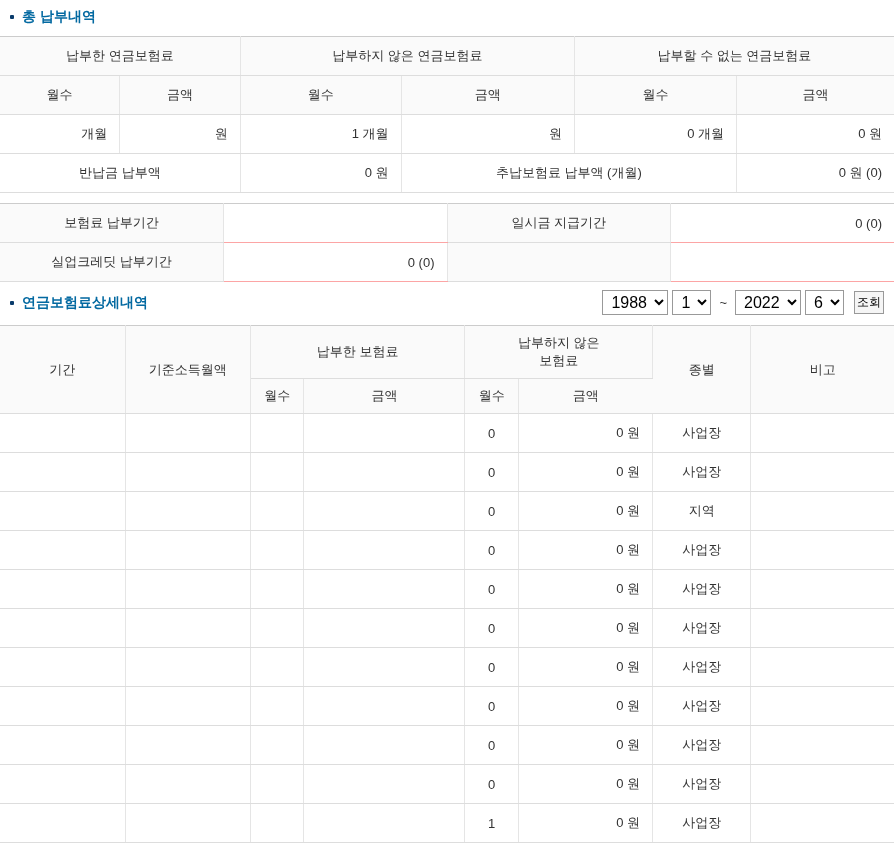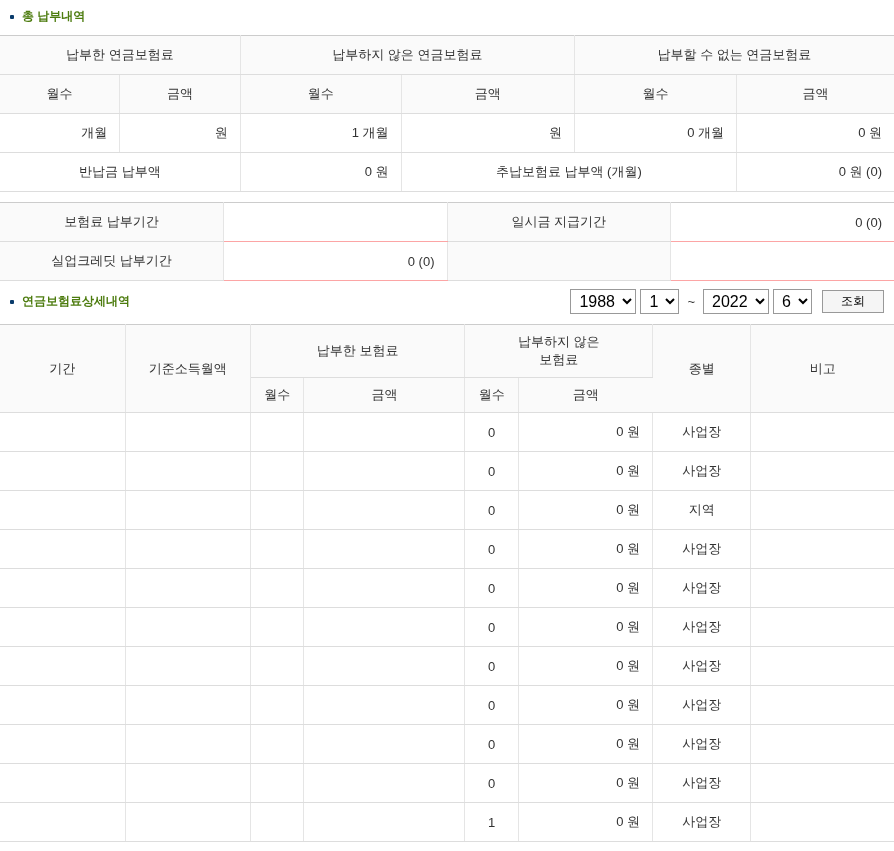--- a/index.html
+++ b/index.html
@@ -1,37 +1,37 @@
 <!DOCTYPE html>
 <html><head>
   <meta charset="utf-8">
   <style>
     * { margin: 0; padding: 0; box-sizing: border-box; }
     body { font-family: "Malgun Gothic", "맑은 고딕", sans-serif; font-size: 13px; color: #333; background: #fff; width: 894px; }
     
-    .section-title { display: flex; align-items: center; padding: 8px 0 10px 10px; font-size: 12px; font-weight: bold; color: #4d7c0f; }
+    .section-title { display: flex; align-items: center; padding: 8px 0 10px 10px; font-size: 14px; font-weight: bold; color: #0369a1; }
     .bullet { width: 4px; height: 4px; background: #0a3b6b; border-radius: 1px; margin-right: 8px; display: inline-block; }
     
     .table1 { width: 100%; border-collapse: collapse; border-top: 1px solid #ccc; }
     .table1 th { background: #fafafa; padding: 10px 16px; text-align: center; font-weight: normal; border-bottom: 1px solid #ddd; border-right: 1px solid #e5e5e5; color: #333; }
     .table1 th:last-child { border-right: none; }
     .table1 td { padding: 10px 12px; text-align: right; border-bottom: 1px solid #ddd; border-right: 1px solid #e5e5e5; }
     .table1 td:last-child { border-right: none; }
     .table1 td.label-c { text-align: center; }
     
     .table-sub { width: 100%; border-collapse: collapse; border-top: 1px solid #ccc; margin-top: 10px; }
     .table-sub th { background: #fafafa; padding: 10px 8px; text-align: center; font-weight: normal; border-bottom: 1px solid #ddd; border-right: 1px solid #e5e5e5; color: #333; width: 25%; }
     .table-sub td { padding: 10px 12px; text-align: right; border-bottom: 1px solid #fca5a5; border-right: 1px solid #e5e5e5; width: 25%; }
     .table-sub td:last-child, .table-sub th:last-child { border-right: none; }
     
     .detail-header { display: flex; justify-content: space-between; align-items: center; padding: 8px 10px 10px 10px; }
     .filter-group { display: flex; align-items: center; gap: 4px; }
     .filter-group select { border: 1px solid #999; padding: 2px 4px; font-size: 16px; background: #fff; font-family: inherit; }
     .filter-group .tilde { padding: 0 4px; }
-    .lookup-btn { border: 1px solid #999; padding: 2px 18px; font-size: 12px; background: #f5f5f5; cursor: pointer; font-family: inherit; margin-left: 6px; }
+    .lookup-btn { border: 1px solid #999; padding: 2px 2px; font-size: 12px; background: #f5f5f5; cursor: pointer; font-family: inherit; margin-left: 6px; }
     
     .table2 { width: 100%; border-collapse: collapse; border-top: 1px solid #ccc; }
     .table2 th { background: #fafafa; padding: 8px 6px; text-align: center; font-weight: normal; border-bottom: 1px solid #ddd; border-right: 1px solid #e5e5e5; color: #333; }
     .table2 td { padding: 10px 8px; text-align: center; border-bottom: 1px solid #ddd; border-right: 1px solid #e5e5e5; }
     .table2 th:last-child, .table2 td:last-child { border-right: none; text-align: center; }
     .table2 td.r { text-align: right; padding-right: 12px; }
   </style>
 </head>
 <body>
 

